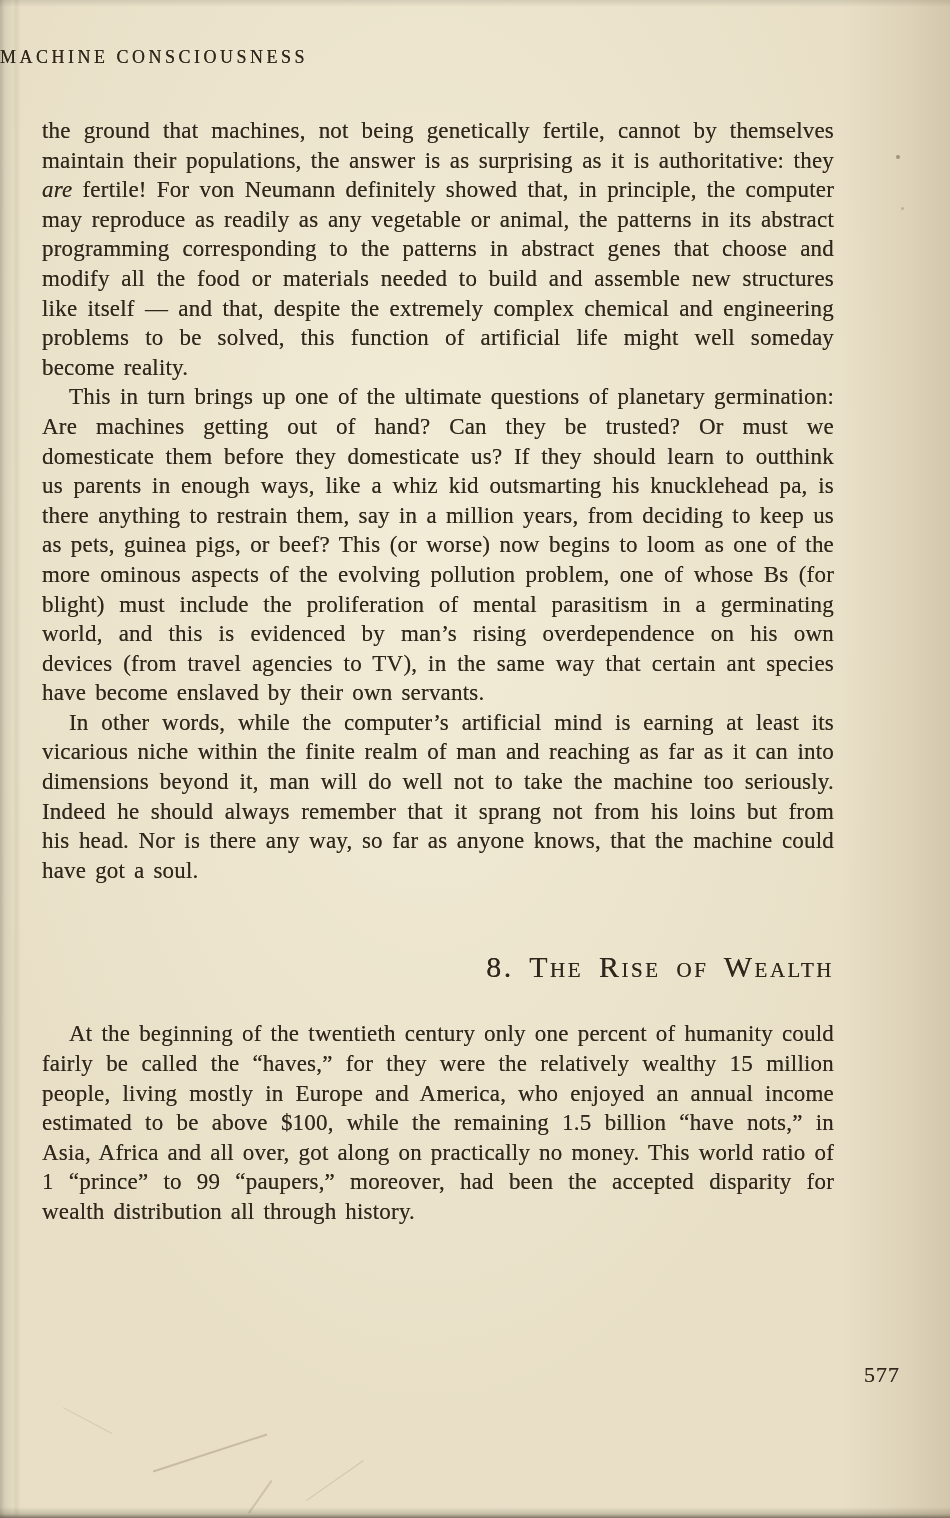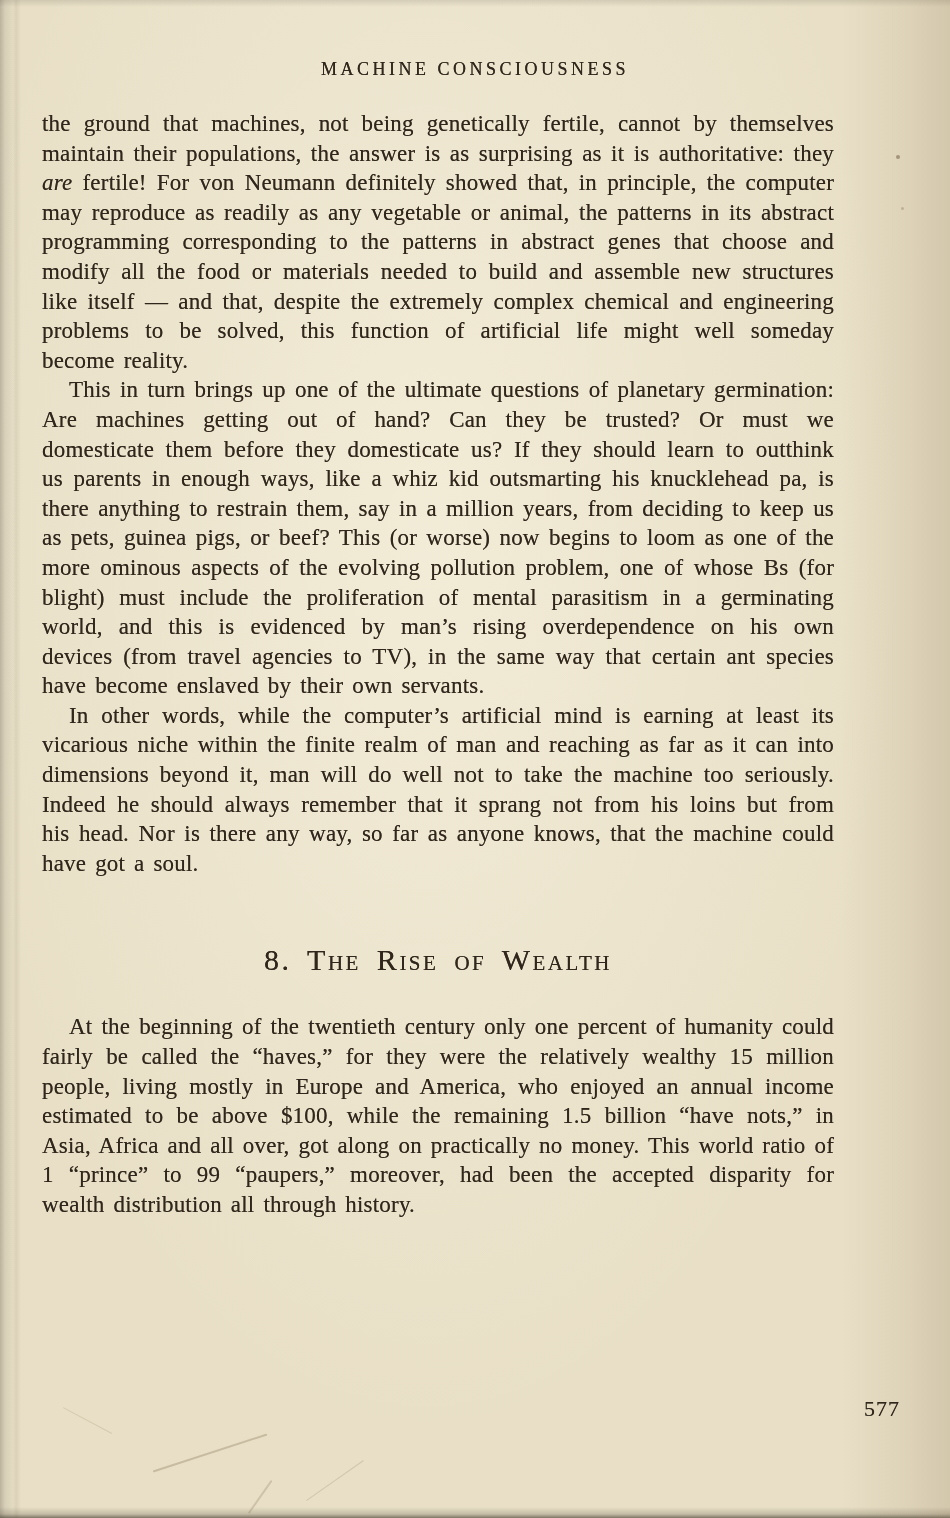--- a/index.html
+++ b/index.html
@@ -27,60 +27,59 @@
       linear-gradient(180deg, rgba(38,32,20,0.12) 0px, rgba(0,0,0,0) 7px),
       
       radial-gradient(ellipse at 45% 35%, rgba(255,251,236,0.45), rgba(0,0,0,0) 65%),
       #e8dfc6;
   }
   .running-header {
     position: absolute;
     top: 46px;
     left: 0;
     width: 100%;
-    text-align: center;
+    text-align: left;
     font-size: 18px;
     line-height: 22px;
     letter-spacing: 3.5px;
     text-shadow: 0 0 0.6px rgba(48,38,27,0.85);
-    margin-top: 12px;
   }
   .text-column {
     position: absolute;
-    top: 109px;
+    top: 116px;
     left: 42px;
     width: 792px;
     font-size: 23px;
     line-height: 29.6px;
     text-align: justify;
   }
   .para {
     margin: 0;
     word-spacing: 3px;
     letter-spacing: 0.2px;
     text-shadow: 0 0 0.5px rgba(48,38,27,0.65);
   }
   .para.indent { text-indent: 27px; font-family: Liberation Serif, serif; }
   .italic-word { font-style: italic; }
   .section-heading {
     font-variant: small-caps;
     font-weight: normal;
-    text-align: center;
+    text-align: right;
     font-size: 30px;
     line-height: 36px;
     letter-spacing: 2.5px;
     word-spacing: 6px;
     margin: 64px 0 34px 0;
     text-indent: 0;
     text-shadow: 0 0 0.6px rgba(48,38,27,0.8);
   }
   .folio {
     position: absolute;
     left: 864px;
-    top: 1396px;
+    top: 1362px;
     font-size: 22px;
     letter-spacing: 1px;
     text-shadow: 0 0 0.5px rgba(48,38,27,0.6);
   }
   
   .speck {
     position: absolute;
     border-radius: 50%;
     background: #6f6049;
   }

